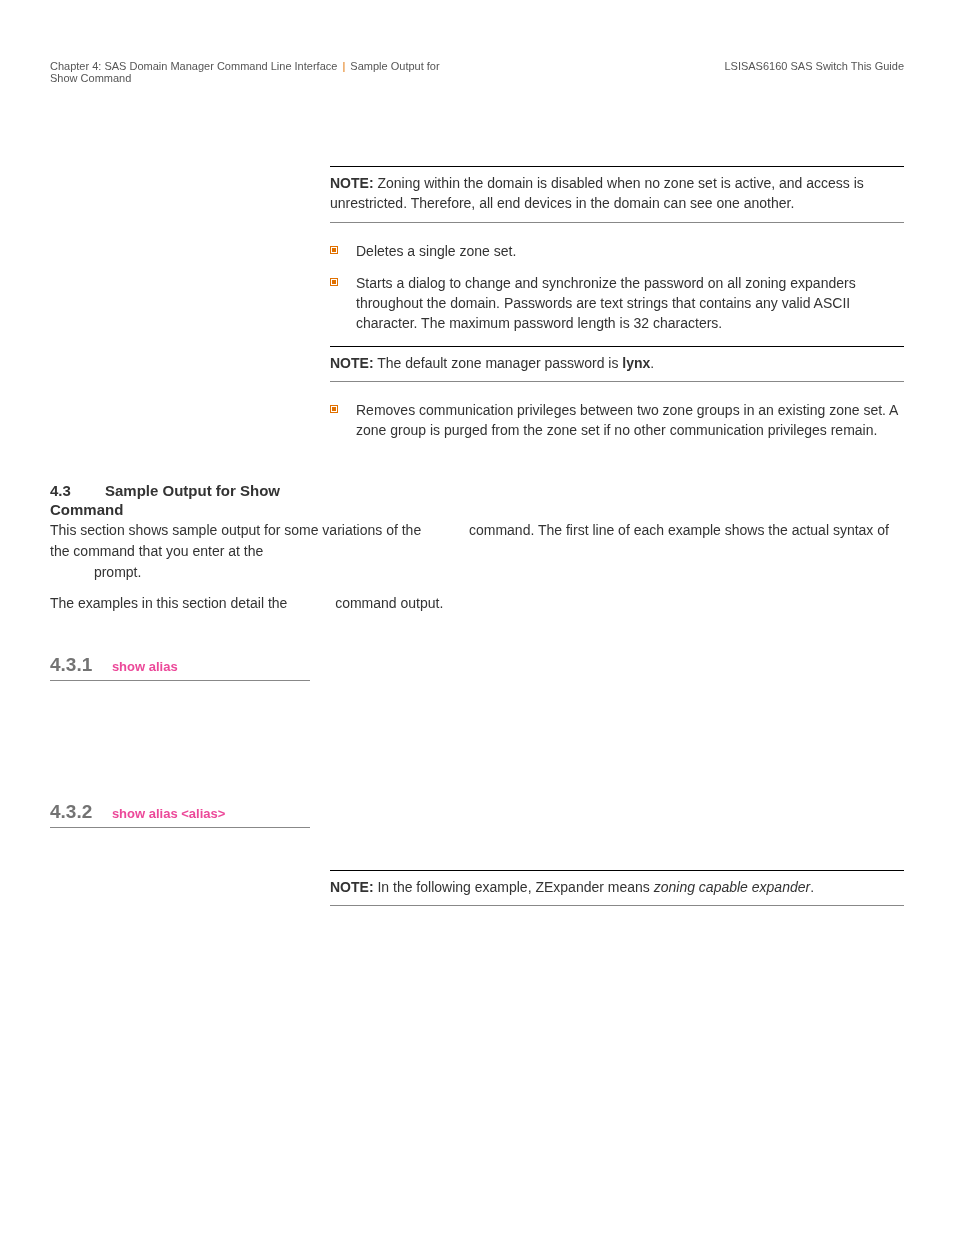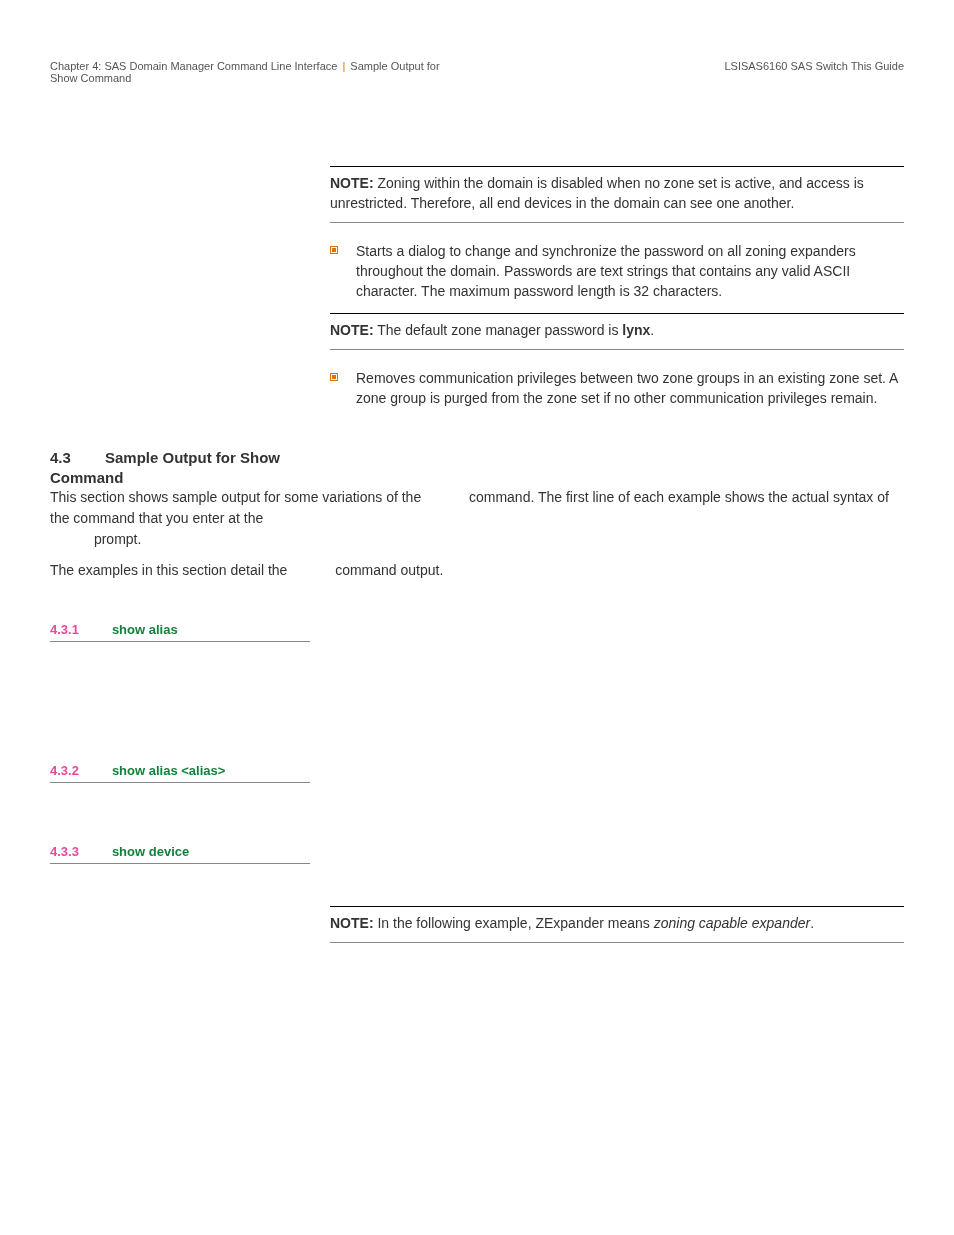--- a/index.html
+++ b/index.html
@@ -108,28 +108,28 @@
     line-height: 1.5;
     margin-bottom: 10px;
   }
   .sub-heading {
     border-bottom: 1px solid #888;
     padding-bottom: 4px;
     margin-top: 42px;
     width: 260px;
   }
   .sub-num {
-    color: #ec4899;
-    font-weight: bold;
-    font-size: 13px;
+    color: #737373;
+    font-weight: bold;
+    font-size: 19px;
     display: inline-block;
     width: 58px;
   }
   .sub-title {
-    color: #15803d;
+    color: #ec4899;
     font-weight: bold;
     font-size: 13px;
   }
   .sub-heading.first { margin-top: 30px; }
   .sub-heading.mid { margin-top: 120px; }
   .sub-heading.last { margin-top: 60px; }
   .italic { font-style: italic; }
   .footer {
     position: absolute;
     bottom: 40px;
@@ -158,20 +158,24 @@
 
   <div class="two-col">
     <div class="left-col"></div>
     <div class="right-col right-col-inner">
 
       <div class="note-block">
         <span class="note-label">NOTE:</span>
         <span>Zoning within the domain is disabled when no zone set is active, and access is unrestricted. Therefore, all end devices in the domain can see one another.</span>
       </div>
 
+      <div class="bullet-item">
+        <span class="sq"></span>
+        <div class="bullet-body">Deletes a single zone set.</div>
+      </div>
 
 
       <div class="bullet-item">
         <span class="sq"></span>
         <div class="bullet-body">Starts a dialog to change and synchronize the password on all zoning expanders throughout the domain. Passwords are text strings that contains any valid ASCII character. The maximum password length is 32 characters.</div>
       </div>
 
       <div class="note-block">
         <span class="note-label">NOTE:</span>
         <span>The default zone manager password is </span><b>lynx</b><span>.</span>
@@ -211,24 +215,20 @@
   <div class="sub-heading first">
     <span class="sub-num">4.3.1</span>
     <span class="sub-title">show alias</span>
   </div>
 
   <div class="sub-heading mid">
     <span class="sub-num">4.3.2</span>
     <span class="sub-title">show alias &lt;alias&gt;</span>
   </div>
 
-  <div class="sub-heading last">
-    <span class="sub-num">4.3.3</span>
-    <span class="sub-title">show device</span>
-  </div>
 
   <div class="two-col" style="margin-top:30px;">
     <div class="left-col"></div>
     <div class="right-col">
       <div class="note-block">
         <span class="note-label">NOTE:</span>
         <span>In the following example, ZExpander means </span><span class="italic">zoning capable expander</span><span>.</span>
       </div>
     </div>
   </div>

